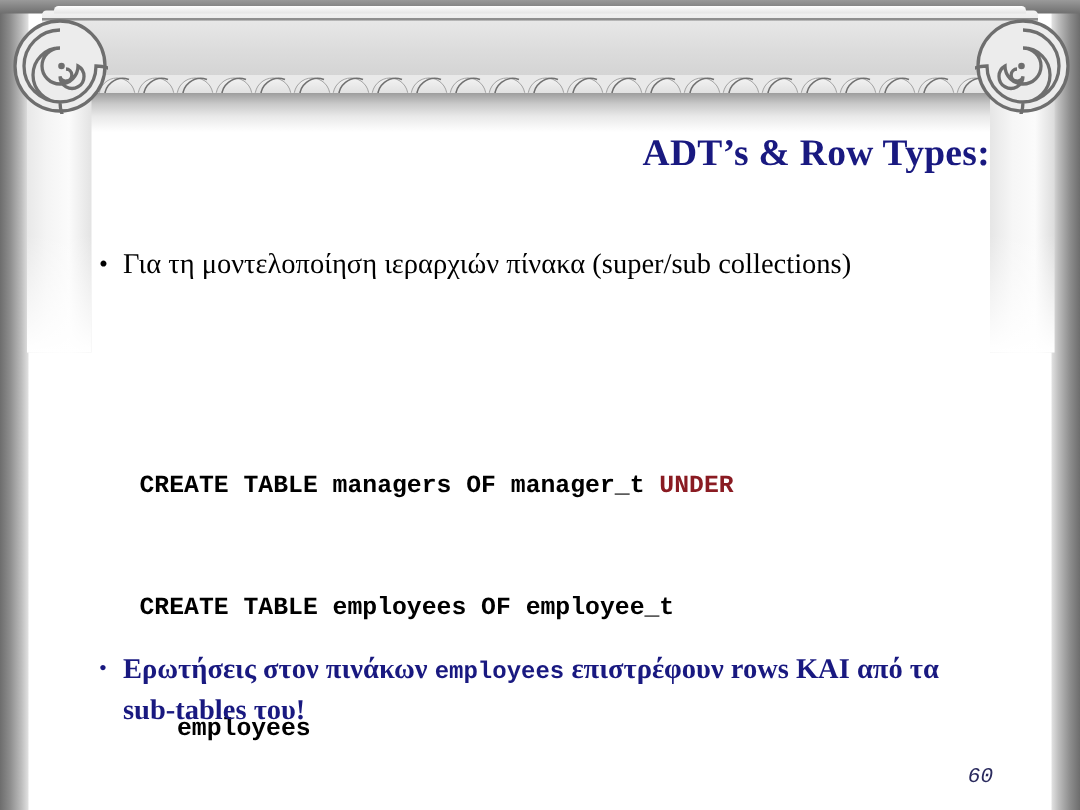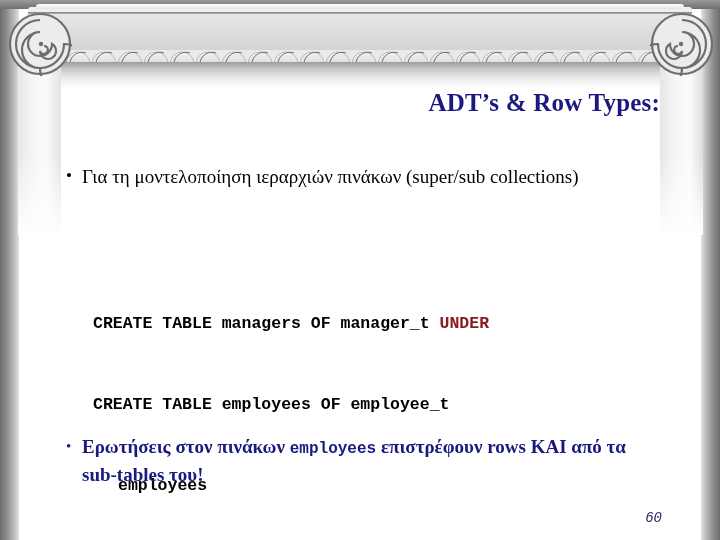--- a/index.html
+++ b/index.html
@@ -321,21 +321,21 @@
       <circle cx="31" cy="32" r="2.2" fill="#6e6e6e"></circle>
     </svg>
   </div>
 
   <div class="title">
     <span class="t-line">ADT’s &amp; Row Types:</span>
   </div>
 
   <div class="bullet-row" id="bullet-1">
     <span class="bullet-dot">•</span>
-    <span class="bullet-text">Για τη μοντελοποίηση ιεραρχιών πινάκων (super/sub collections)</span>
+    <span class="bullet-text">Για τη μοντελοποίηση ιεραρχιών πίνακα (super/sub collections)</span>
   </div>
 
   <div class="code-block">
     <span class="code-line"><span>CREATE TABLE managers OF manager_t </span><span class="kw-under">UNDER</span></span>
     <span class="code-line">CREATE TABLE employees OF employee_t</span>
     <span class="code-line indent">employees</span>
     
     
   </div>
 

